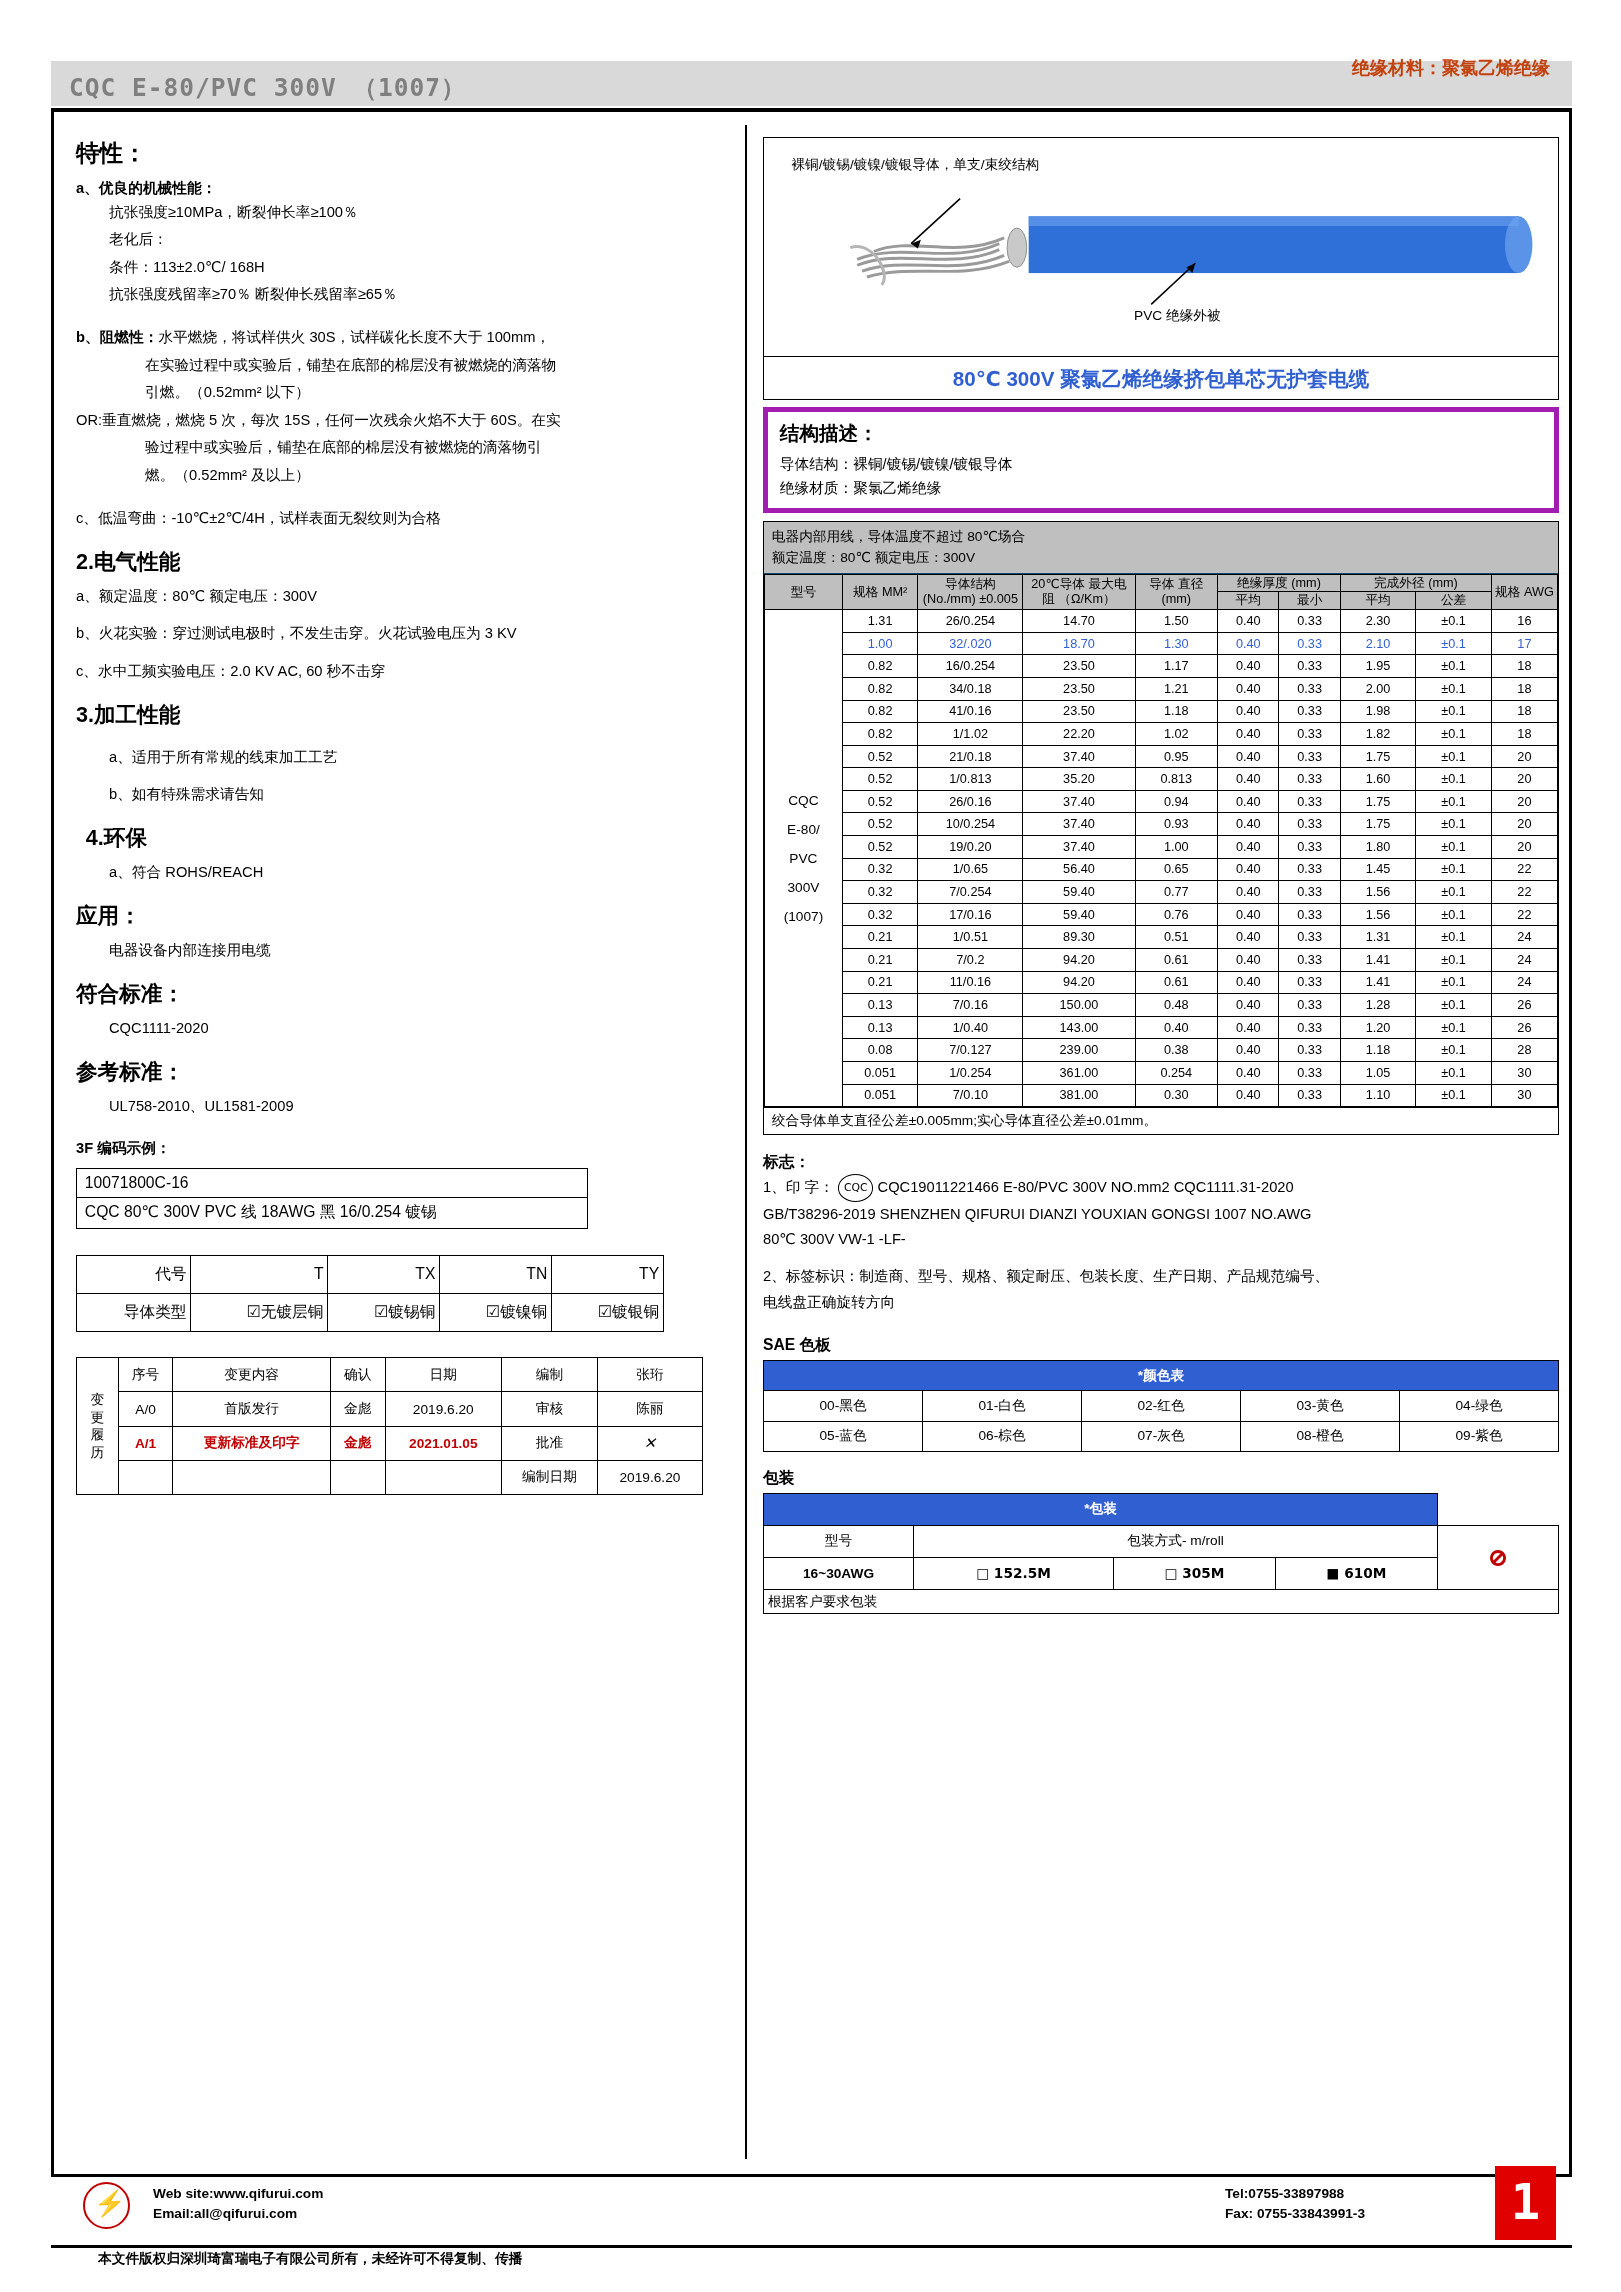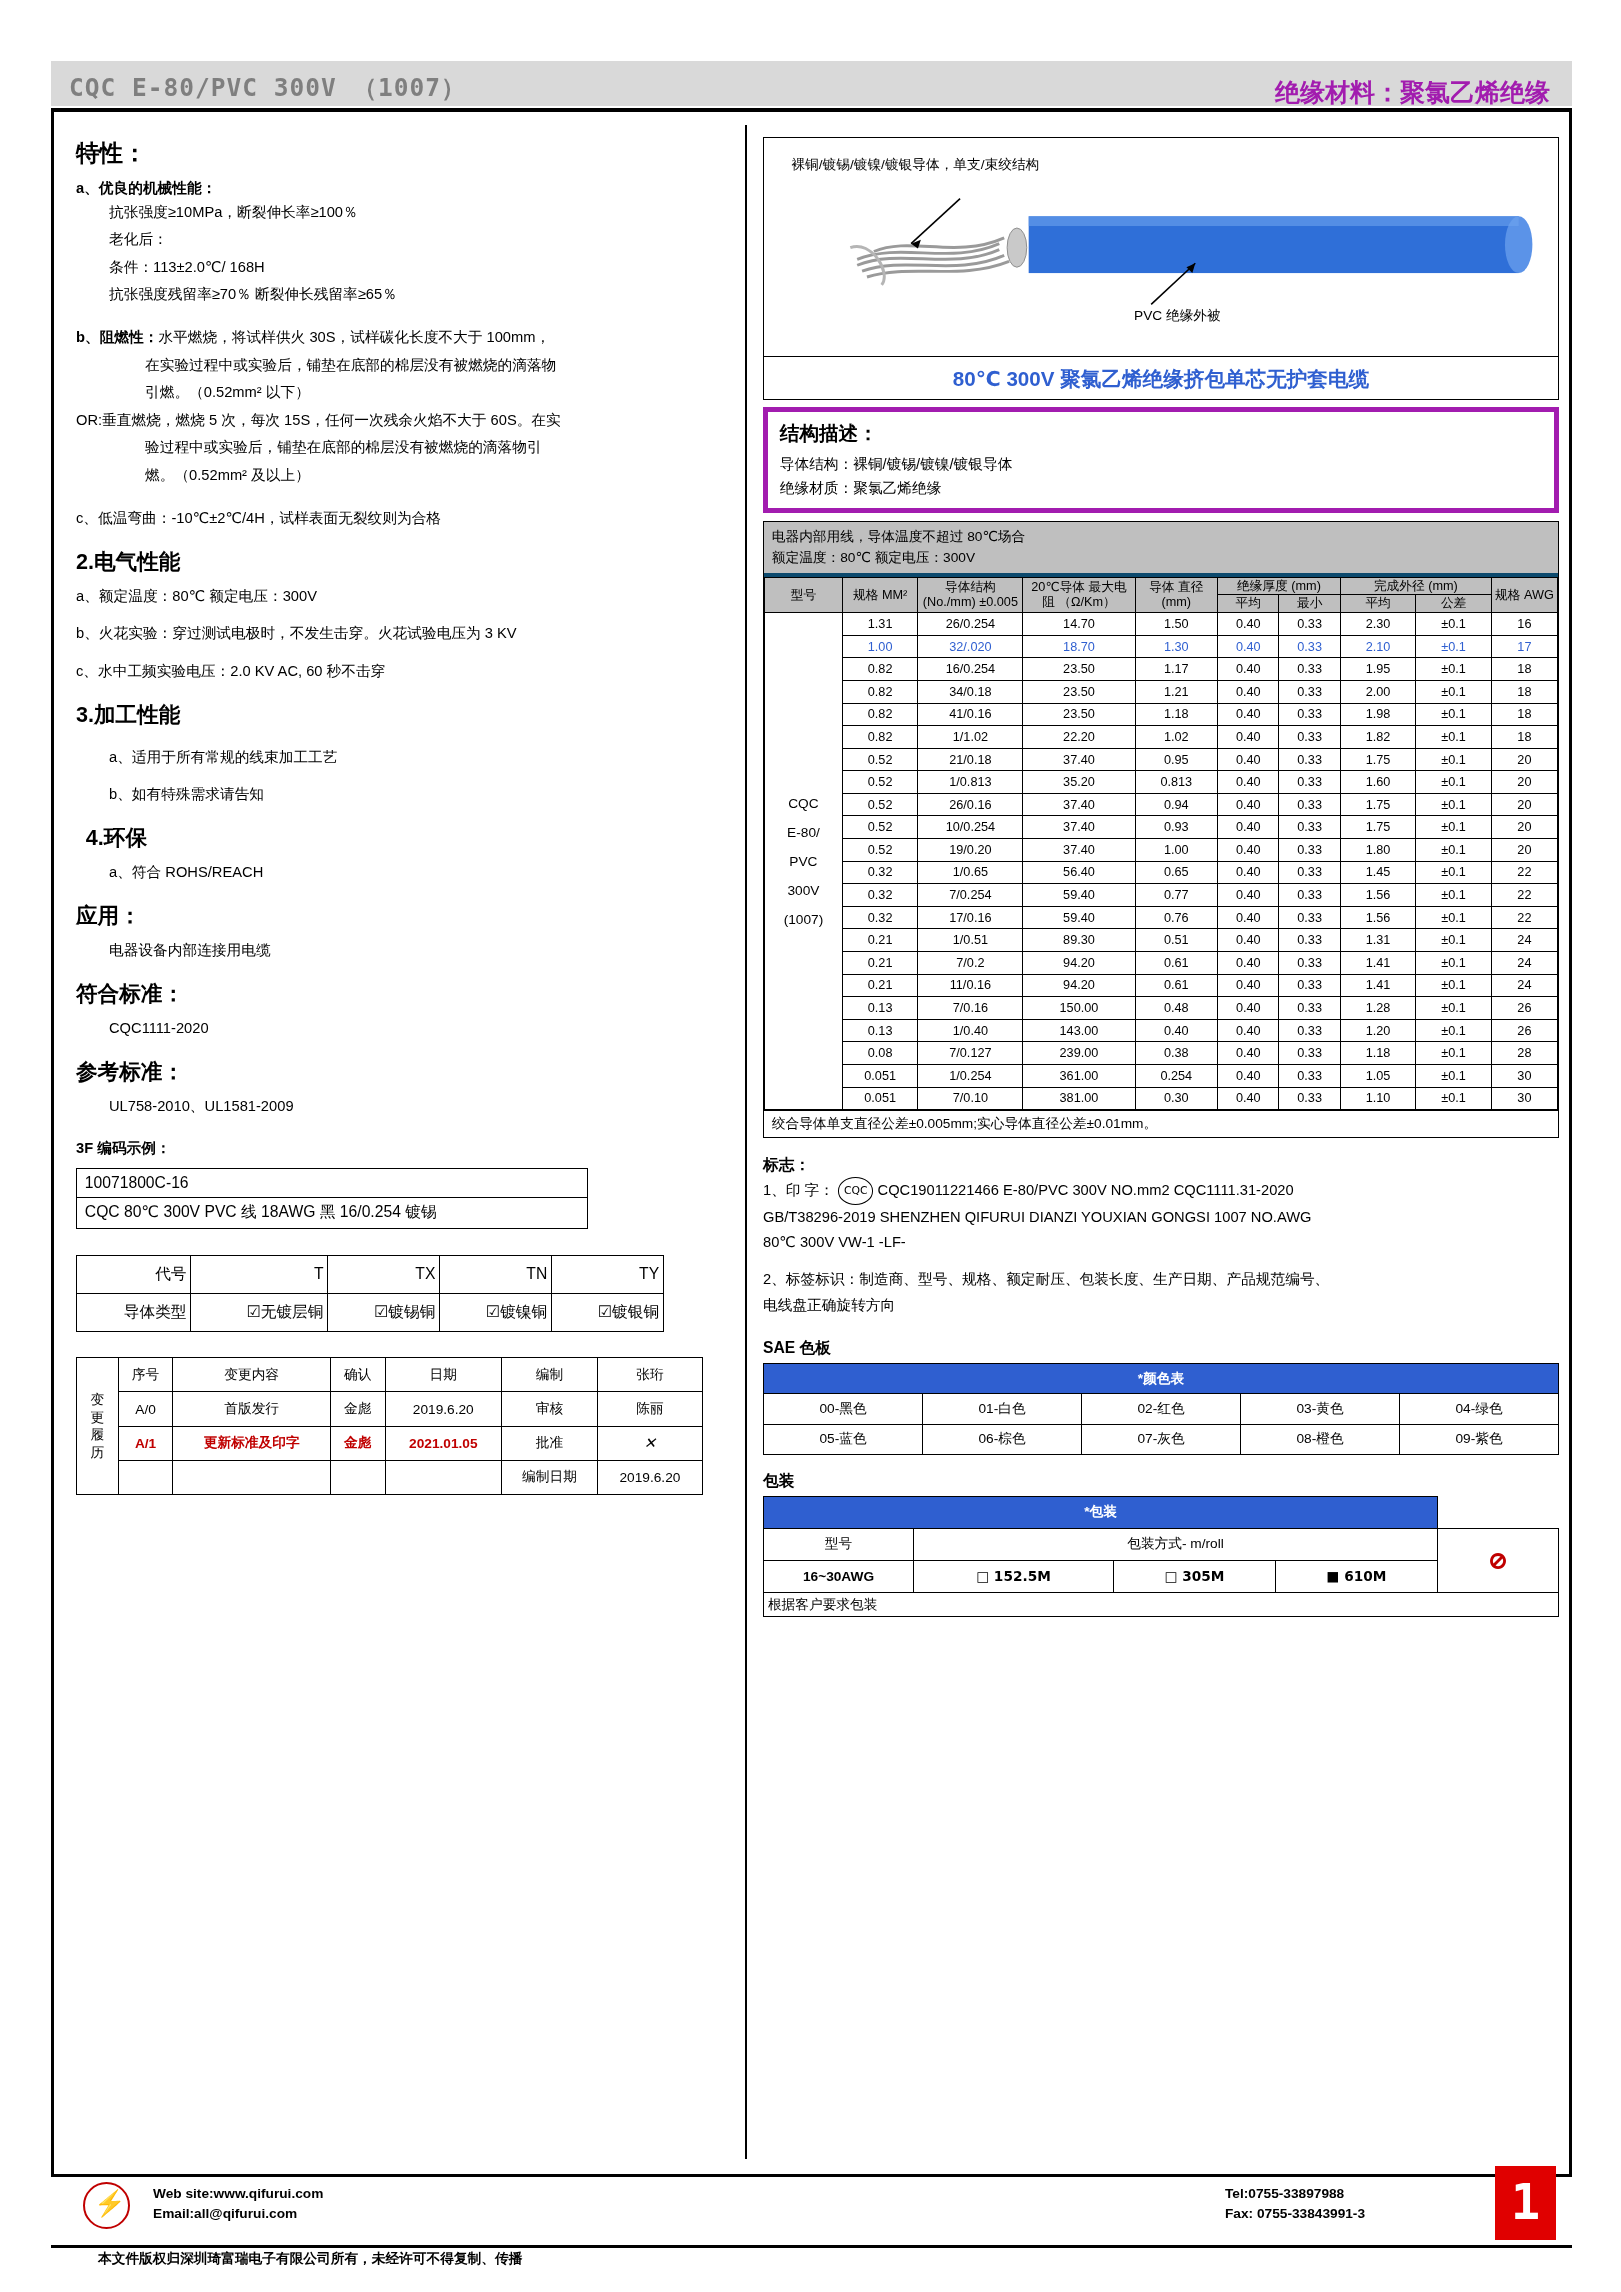--- a/index.html
+++ b/index.html
@@ -5,21 +5,21 @@
   html,body{margin:0;padding:0;}
   body{
     width:1621px;height:2293px;background:#fff;
     font-family:"Liberation Sans","DejaVu Sans",sans-serif;
     color:#000;position:relative;overflow:hidden;
   }
   .page{position:absolute;inset:0;}
   
   .hdr{position:absolute;left:51px;top:61px;width:1521px;height:45px;background:#d9d9d9;}
   .hdr-title{position:absolute;left:69px;top:71px;font-size:24.5px;font-weight:bold;color:#7f7f7f;letter-spacing:1px;font-family:"DejaVu Sans Mono","Liberation Mono",monospace;}
-  .hdr-right{position:absolute;right:71px;top:76px;font-size:25px;font-weight:bold;color:#a21caf;}
+  .hdr-right{position:absolute;right:71px;top:56px;font-size:18px;font-weight:bold;color:#c2410c;}
   .hdr-rule{position:absolute;left:51px;top:108px;width:1521px;height:3.9px;background:#000;}
   .side-rule-l{position:absolute;left:51px;top:108px;width:2.9px;height:2068px;background:#000;}
   .side-rule-r{position:absolute;left:1569px;top:108px;width:2.9px;height:2068px;background:#000;}
   .mid-rule{position:absolute;left:745px;top:125px;width:2px;height:2034px;background:#000;}
 
   
   .L{position:absolute;left:76px;top:137px;width:647px;}
   .h1{font-size:23.5px;font-weight:bold;margin:0 0 5.9px 0;}
   .h2{font-size:21.6px;font-weight:bold;margin:15.7px 0 7.8px 0;}
   .b{font-weight:bold;}
@@ -50,21 +50,21 @@
   .box{border:1px solid #000;}
   .cablebox{position:relative;height:218px;}
   .lbl{position:absolute;font-size:13.7px;}
   .bluecap{font-size:20.6px;font-weight:bold;color:#2f5fd0;text-align:center;padding:7.8px 0 5.9px;}
   .structbox{margin-top:7.8px;border:5px solid #a21caf;padding:7.8px 11.8px;}
   .structbox .t{font-size:19.6px;font-weight:bold;margin-bottom:5.9px;}
   .structbox .l{font-size:14.7px;line-height:23.5px;}
 
   
   .specwrap{margin-top:7.8px;border:1px solid #000;}
-  .specnote{font-size:13.7px;line-height:21.6px;padding:3.9px 7.8px;background:#bfbfbf;border-bottom:4px solid #0c4a6e;}
+  .specnote{font-size:13.7px;line-height:21.6px;padding:3.9px 7.8px;background:#bfbfbf;border-bottom:1px solid #0c4a6e;}
   table.spec{border-collapse:collapse;width:100%;font-size:12.7px;}
   table.spec th,table.spec td{border:1px solid #000;text-align:center;padding:1px 2px;}
   table.spec th{background:#bfbfbf;font-weight:normal;font-size:12.7px;line-height:14.7px;}
   table.spec td{height:19.6px;}
   .rowblue td{color:#2f5fd0;}
   .footnote{font-size:13.7px;padding:3.9px 7.8px;}
 
   .mark{margin-top:13.7px;font-size:14.7px;line-height:25.5px;}
   .mark .t{font-weight:bold;font-size:15.7px;}
   .cqcmark{display:inline-block;border:1px solid #000;border-radius:50%;padding:0 4.9px;font-size:10.8px;font-family:"DejaVu Sans",sans-serif;vertical-align:middle;}

